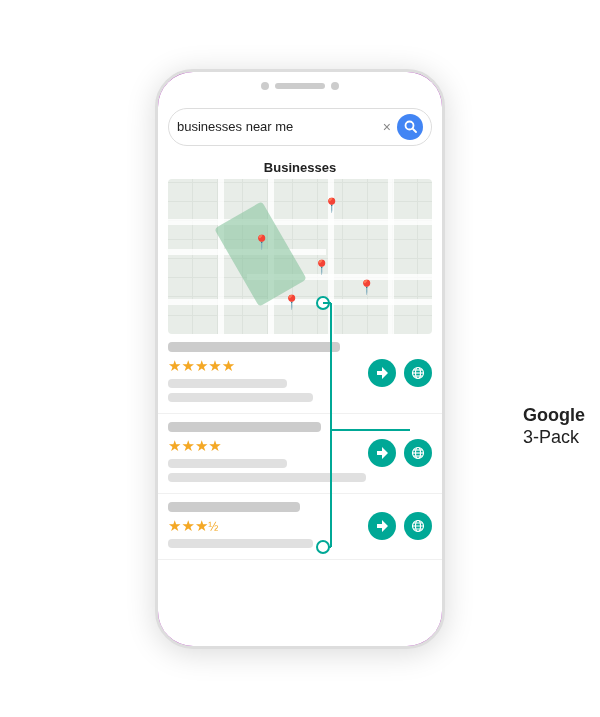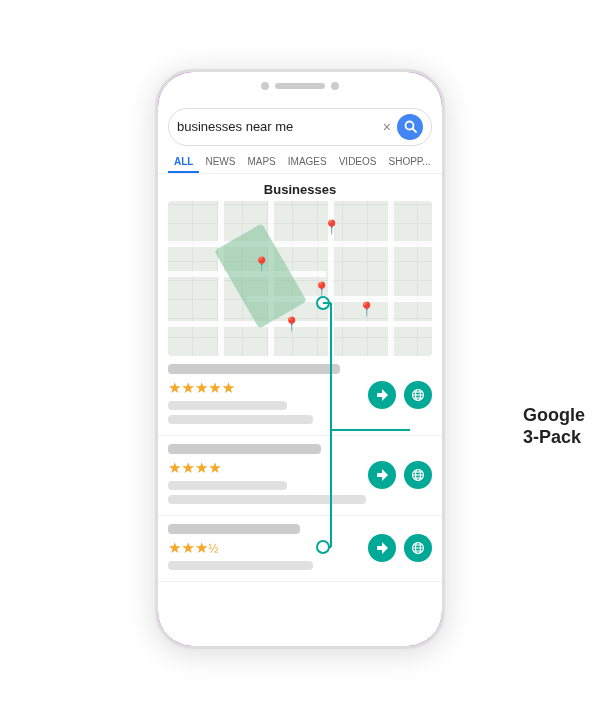--- a/index.html
+++ b/index.html
@@ -242,28 +242,20 @@
         <span class="search-input-text">businesses near me</span>
         <span class="search-clear">×</span>
         <div class="search-btn">
           <svg width="13" height="13" viewBox="0 0 13 13" fill="none">
             <circle cx="5.5" cy="5.5" r="4" stroke="white" stroke-width="1.8"></circle>
             <line x1="9" y1="9" x2="12" y2="12" stroke="white" stroke-width="1.8" stroke-linecap="round"></line>
           </svg>
         </div>
       </div>
 
-      <div class="nav-tabs">
-        <div class="nav-tab active">ALL</div>
-        <div class="nav-tab">NEWS</div>
-        <div class="nav-tab">MAPS</div>
-        <div class="nav-tab">IMAGES</div>
-        <div class="nav-tab">VIDEOS</div>
-        <div class="nav-tab">SHOPP...</div>
-      </div>
 
       <div class="section-title">Businesses</div>
 
       <div class="map-area">
 
         <div class="road-h" style="top:40px;left:0;width:100%;"></div>
         <div class="road-h" style="top:70px;left:0;width:60%;"></div>
         <div class="road-h" style="top:95px;left:30%;width:70%;"></div>
         <div class="road-h" style="top:120px;left:0;width:100%;"></div>
 
@@ -367,15 +359,15 @@
 
     <circle cx="10" cy="252" r="6" fill="white" stroke="#00a896" stroke-width="2"></circle>
   </svg>
 
   <svg style="position:absolute;left:330px;top:420px;" width="85" height="20">
     <line x1="0" y1="10" x2="80" y2="10" stroke="#00a896" stroke-width="2"></line>
   </svg>
 
   <div style="position:absolute;right:15px;top:405px;text-align:left;margin-left:41px;">
     <div style="font-size:18px;font-weight:900;color:#222;line-height:1.2;">Google</div>
-    <div style="font-size:18px;font-weight:700;color:#222;line-height:1.2;">3-Pack</div>
+    <div style="font-size:18px;font-weight:400;color:#222;line-height:1.2;">3-Pack</div>
   </div>
 </div>
 
 </body></html>

